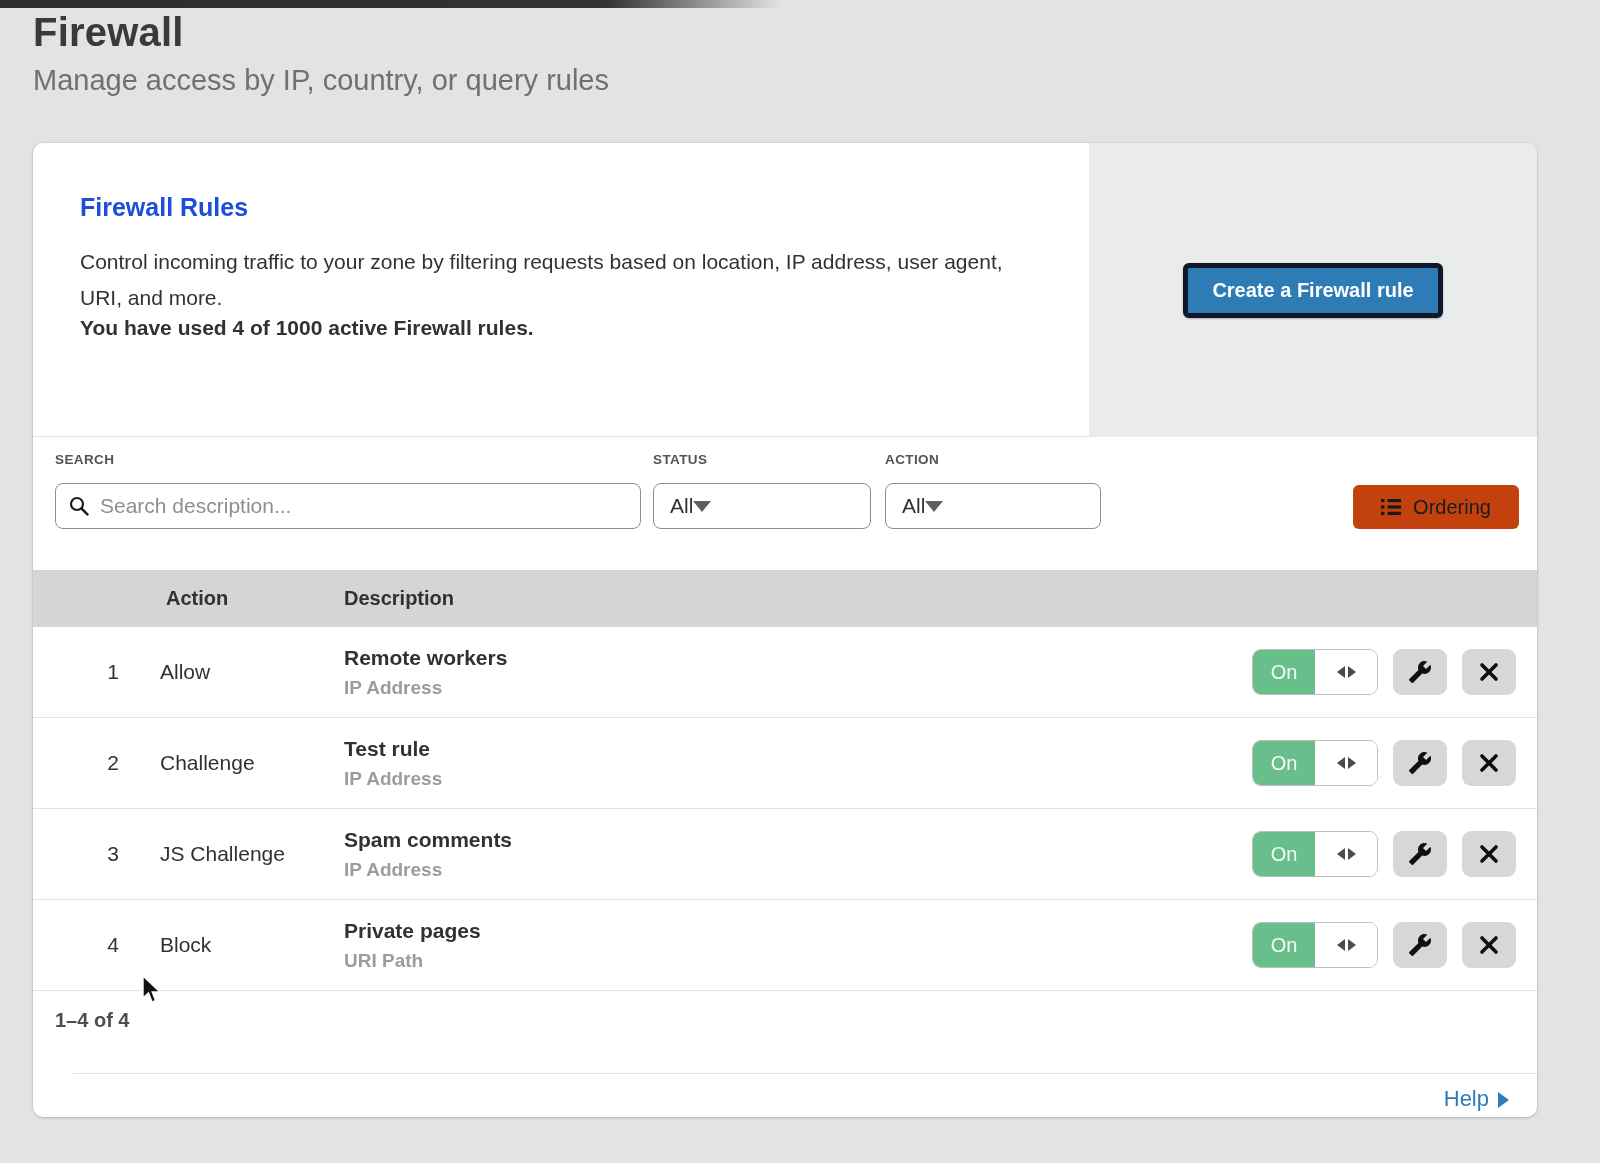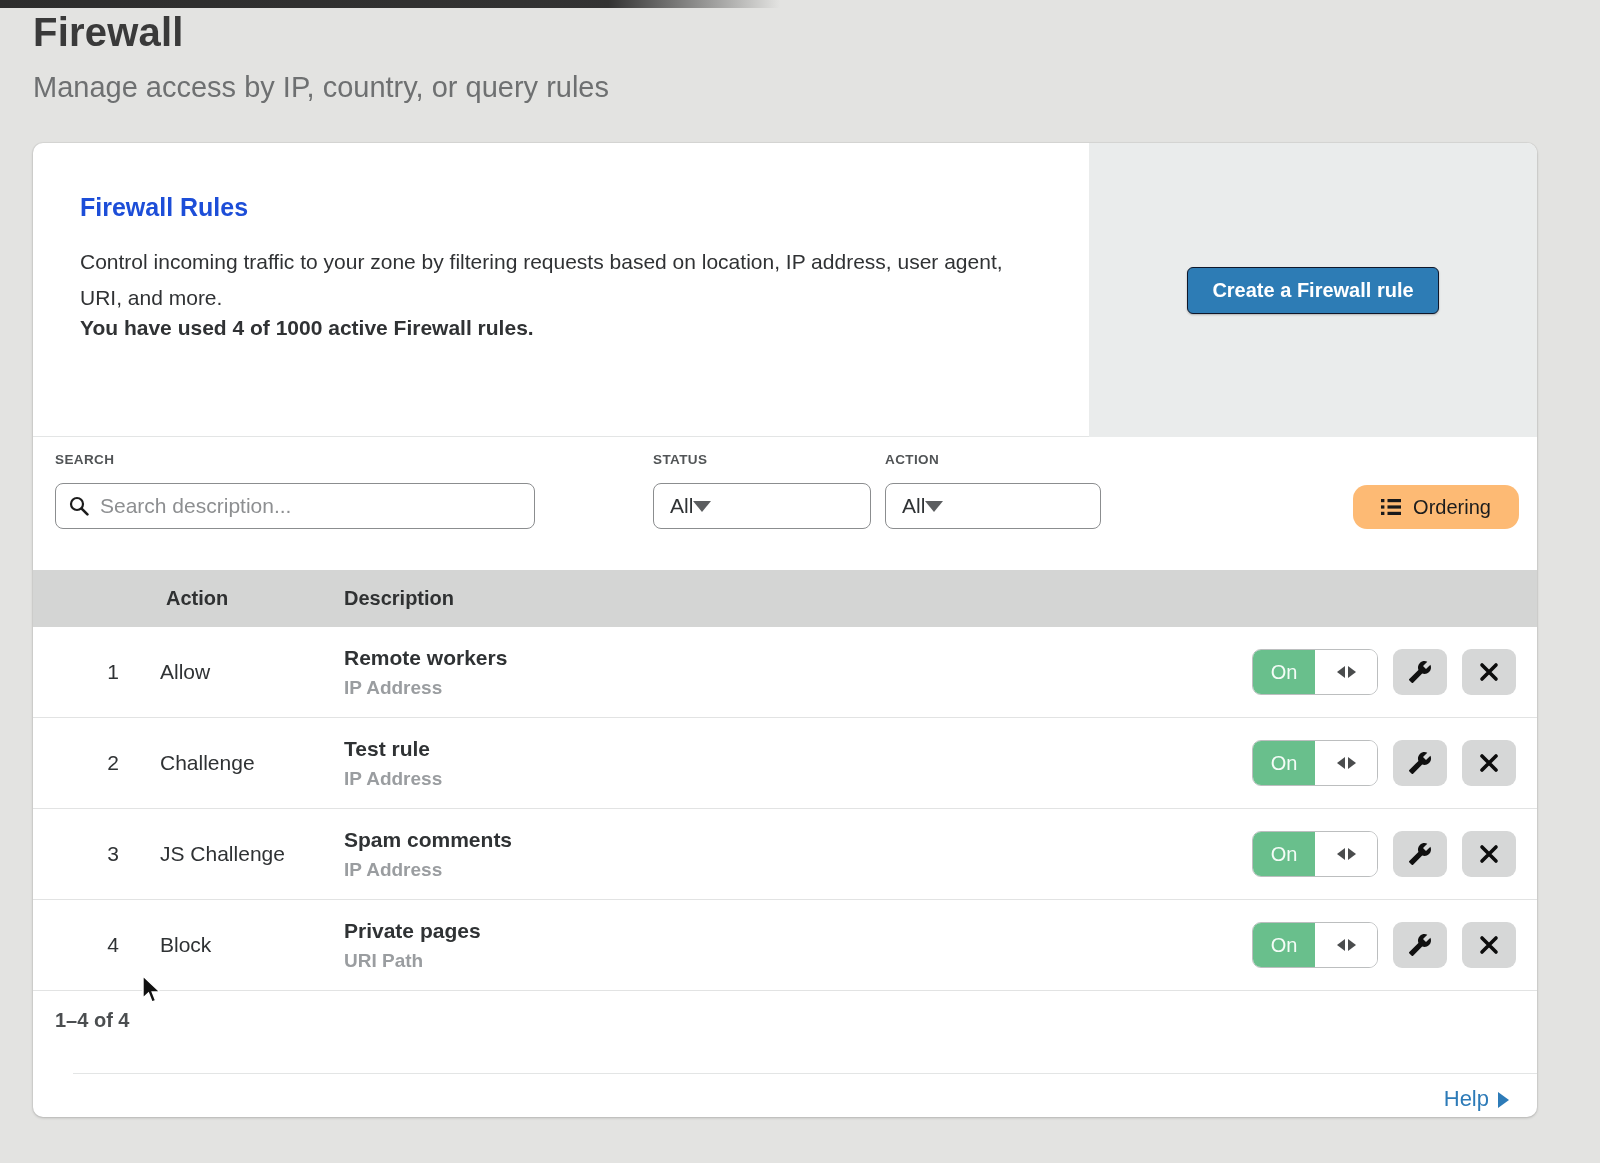--- a/index.html
+++ b/index.html
@@ -12,21 +12,21 @@
     position:relative;
     overflow:hidden;
   }
   .top-edge {
     position:absolute; top:0; left:0; width:780px; height:8px;
     background:linear-gradient(90deg, rgba(20,20,20,.88) 0%, rgba(20,20,20,.85) 78%, rgba(20,20,20,0) 100%);
   }
   
   .page-header { position:absolute; left:33px; top:10px; }
   .page-title { font-size:40px; font-weight:600; color:#3a3a3a; letter-spacing:.2px; }
-  .page-subtitle { font-size:29px; font-weight:400; color:#6e7071; margin-top:16px; }
+  .page-subtitle { font-size:29px; font-weight:400; color:#6e7071; margin-top:9px; }
 
   
   .card {
     position:absolute; left:33px; top:143px; width:1504px; height:974px;
     background:#ffffff; border-radius:10px;
     box-shadow:0 1px 3px rgba(0,0,0,.18), 0 0 0 1px rgba(0,0,0,.04);
   }
 
   
   .intro { position:absolute; top:0; left:0; right:0; height:294px; border-bottom:1px solid #e3e5e5; }
@@ -35,50 +35,50 @@
   .intro-desc { font-size:21px; line-height:36px; color:#303234; margin-top:22px; }
   .intro-usage { font-size:21px; font-weight:700; color:#303234; }
   .intro-side {
     position:absolute; top:0; right:0; width:448px; height:294px;
     background:#eaecec; border-top-right-radius:10px;
     display:flex; align-items:center; justify-content:center;
   }
   .create-btn {
     background:#2d7cb5; color:#fff; font-size:20px; font-weight:700;
     font-family:"Liberation Sans", sans-serif;
-    border:1px solid #0f172a; border-radius:6px;
+    border:5px solid #0f172a; border-radius:6px;
     padding:11px 24px; cursor:pointer; box-shadow:0 1px 2px rgba(0,0,0,.25);
   }
 
   
   .filter-label {
     position:absolute; font-size:13.5px; font-weight:700; color:#515456; letter-spacing:.4px;
   }
-  .search-wrap { position:absolute; left:22px; top:340px; width:480px; height:46px; }
+  .search-wrap { position:absolute; left:22px; top:340px; width:586px; height:46px; }
   .search-input {
     width:100%; height:100%; border:1px solid #8b8d8f; border-radius:8px;
     font-family:"Liberation Sans", sans-serif;
     font-size:21px; color:#2f3234; padding:0 14px 0 44px; outline:none; background:#fff;
   }
   .search-input::placeholder { color:#8d8f91; }
   .search-icon { position:absolute; left:14px; top:13px; width:20px; height:20px; }
   .select {
     position:absolute; top:340px; height:46px; background:#fff;
     border:1px solid #8b8d8f; border-radius:8px;
     display:flex; align-items:center; justify-content:flex-start;
     padding:0 16px; cursor:pointer;
   }
   .select-value { font-size:21px; color:#2f3234; }
   .caret-down {
     width:0; height:0; border-left:9px solid transparent; border-right:9px solid transparent;
     border-top:11px solid #5c5e60;
   }
   .ordering-btn {
     position:absolute; left:1320px; top:342px; width:166px; height:44px;
-    background:#fdba74; border:none; border-radius:14px; cursor:pointer;
+    background:#c2410c; border:none; border-radius:6px; cursor:pointer;
     display:flex; align-items:center; justify-content:center; gap:12px;
     font-family:"Liberation Sans", sans-serif;
   }
   .ordering-label { font-size:20px; color:#1b1c1d; }
 
   
   .table-head {
     position:absolute; top:427px; left:0; right:0; height:57px; background:#d4d5d4;
   }
   .th { position:absolute; top:0; line-height:57px; font-size:20px; font-weight:600; color:#2f3132; }

